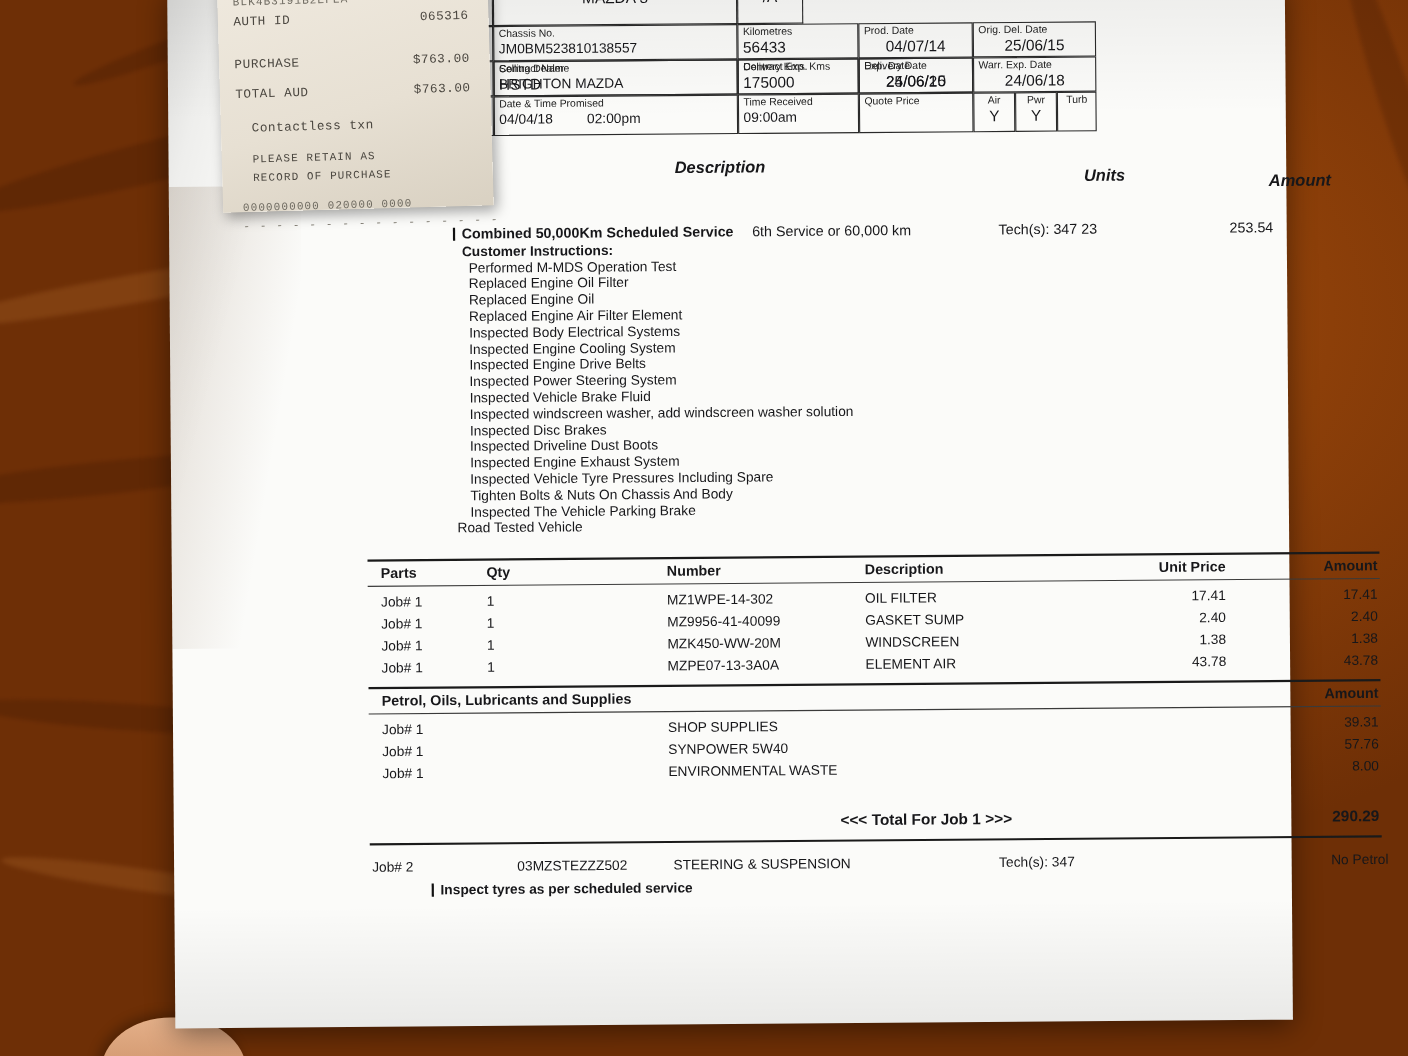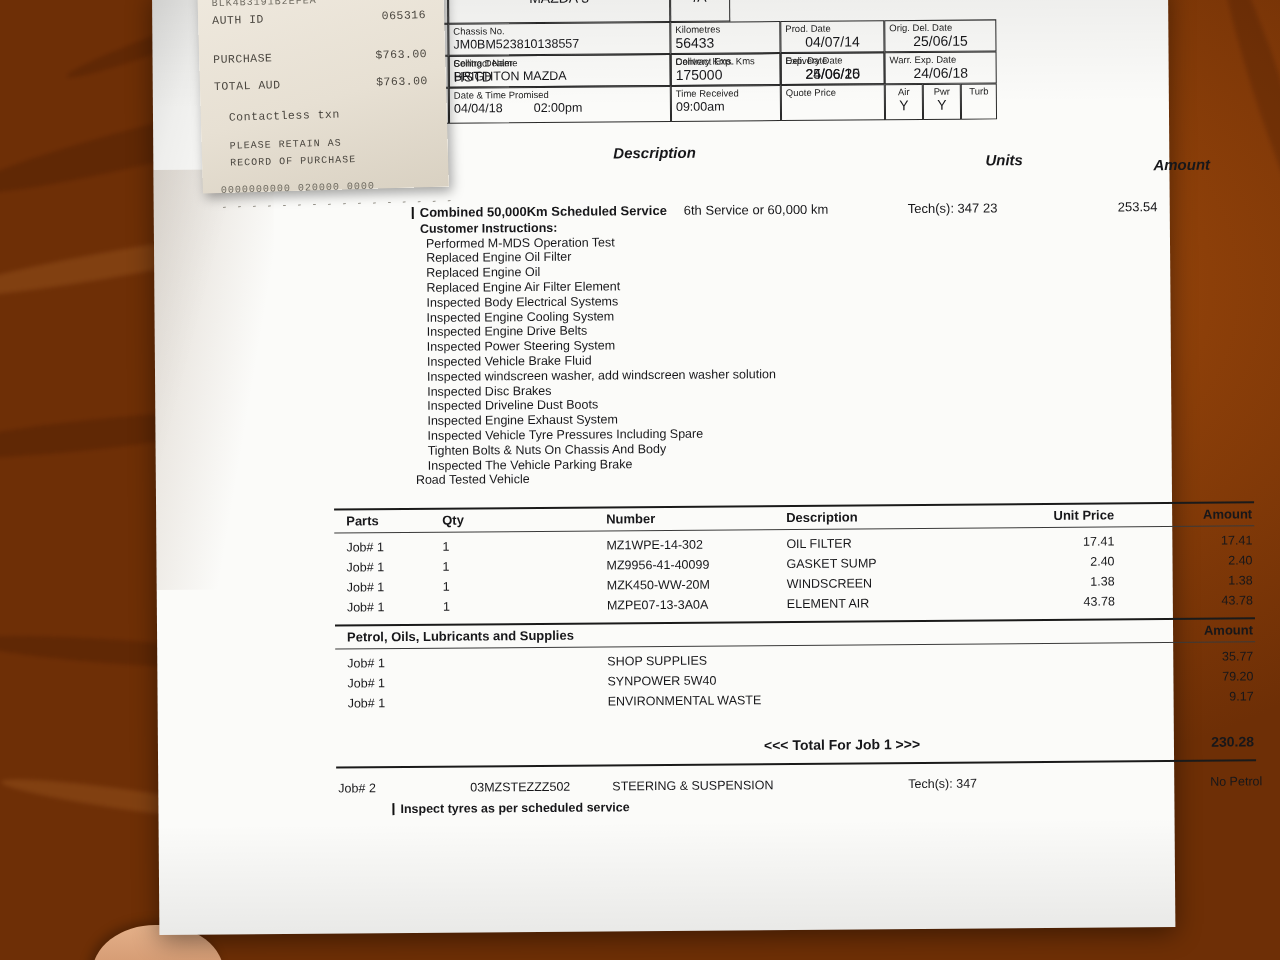--- a/index.html
+++ b/index.html
@@ -521,37 +521,37 @@
     <div class="polsec">
       <div class="rule"></div>
       <div class="prow phead">
         <span class="c-job">Petrol, Oils, Lubricants and Supplies</span>
         <span class="c-amt">Amount</span>
       </div>
       <div class="rule thin"></div>
       <div class="prow" style="margin-top:4px;">
         <span class="c-job">Job# 1</span>
         <span class="c-num">SHOP SUPPLIES</span>
-        <span class="c-amt">35.77</span>
+        <span class="c-amt">39.31</span>
       </div>
       <div class="prow">
         <span class="c-job">Job# 1</span>
         <span class="c-num">SYNPOWER 5W40</span>
-        <span class="c-amt">79.20</span>
+        <span class="c-amt">57.76</span>
       </div>
       <div class="prow">
         <span class="c-job">Job# 1</span>
         <span class="c-num">ENVIRONMENTAL WASTE</span>
-        <span class="c-amt">9.17</span>
+        <span class="c-amt">8.00</span>
       </div>
     </div>
 
     <div class="totalrow">
       <span class="tlabel">&lt;&lt;&lt; Total For Job 1 &gt;&gt;&gt;</span>
-      <span class="tamt">230.28</span>
+      <span class="tamt">290.29</span>
     </div>
 
     <div style="position:absolute; left:178px; top:778px; width:920px;">
       <div class="rule"></div>
     </div>
 
     <div class="job2">
       <div class="r">
         <span class="j2-job">Job# 2</span>
         <span class="j2-num">03MZSTEZZZ502</span>

